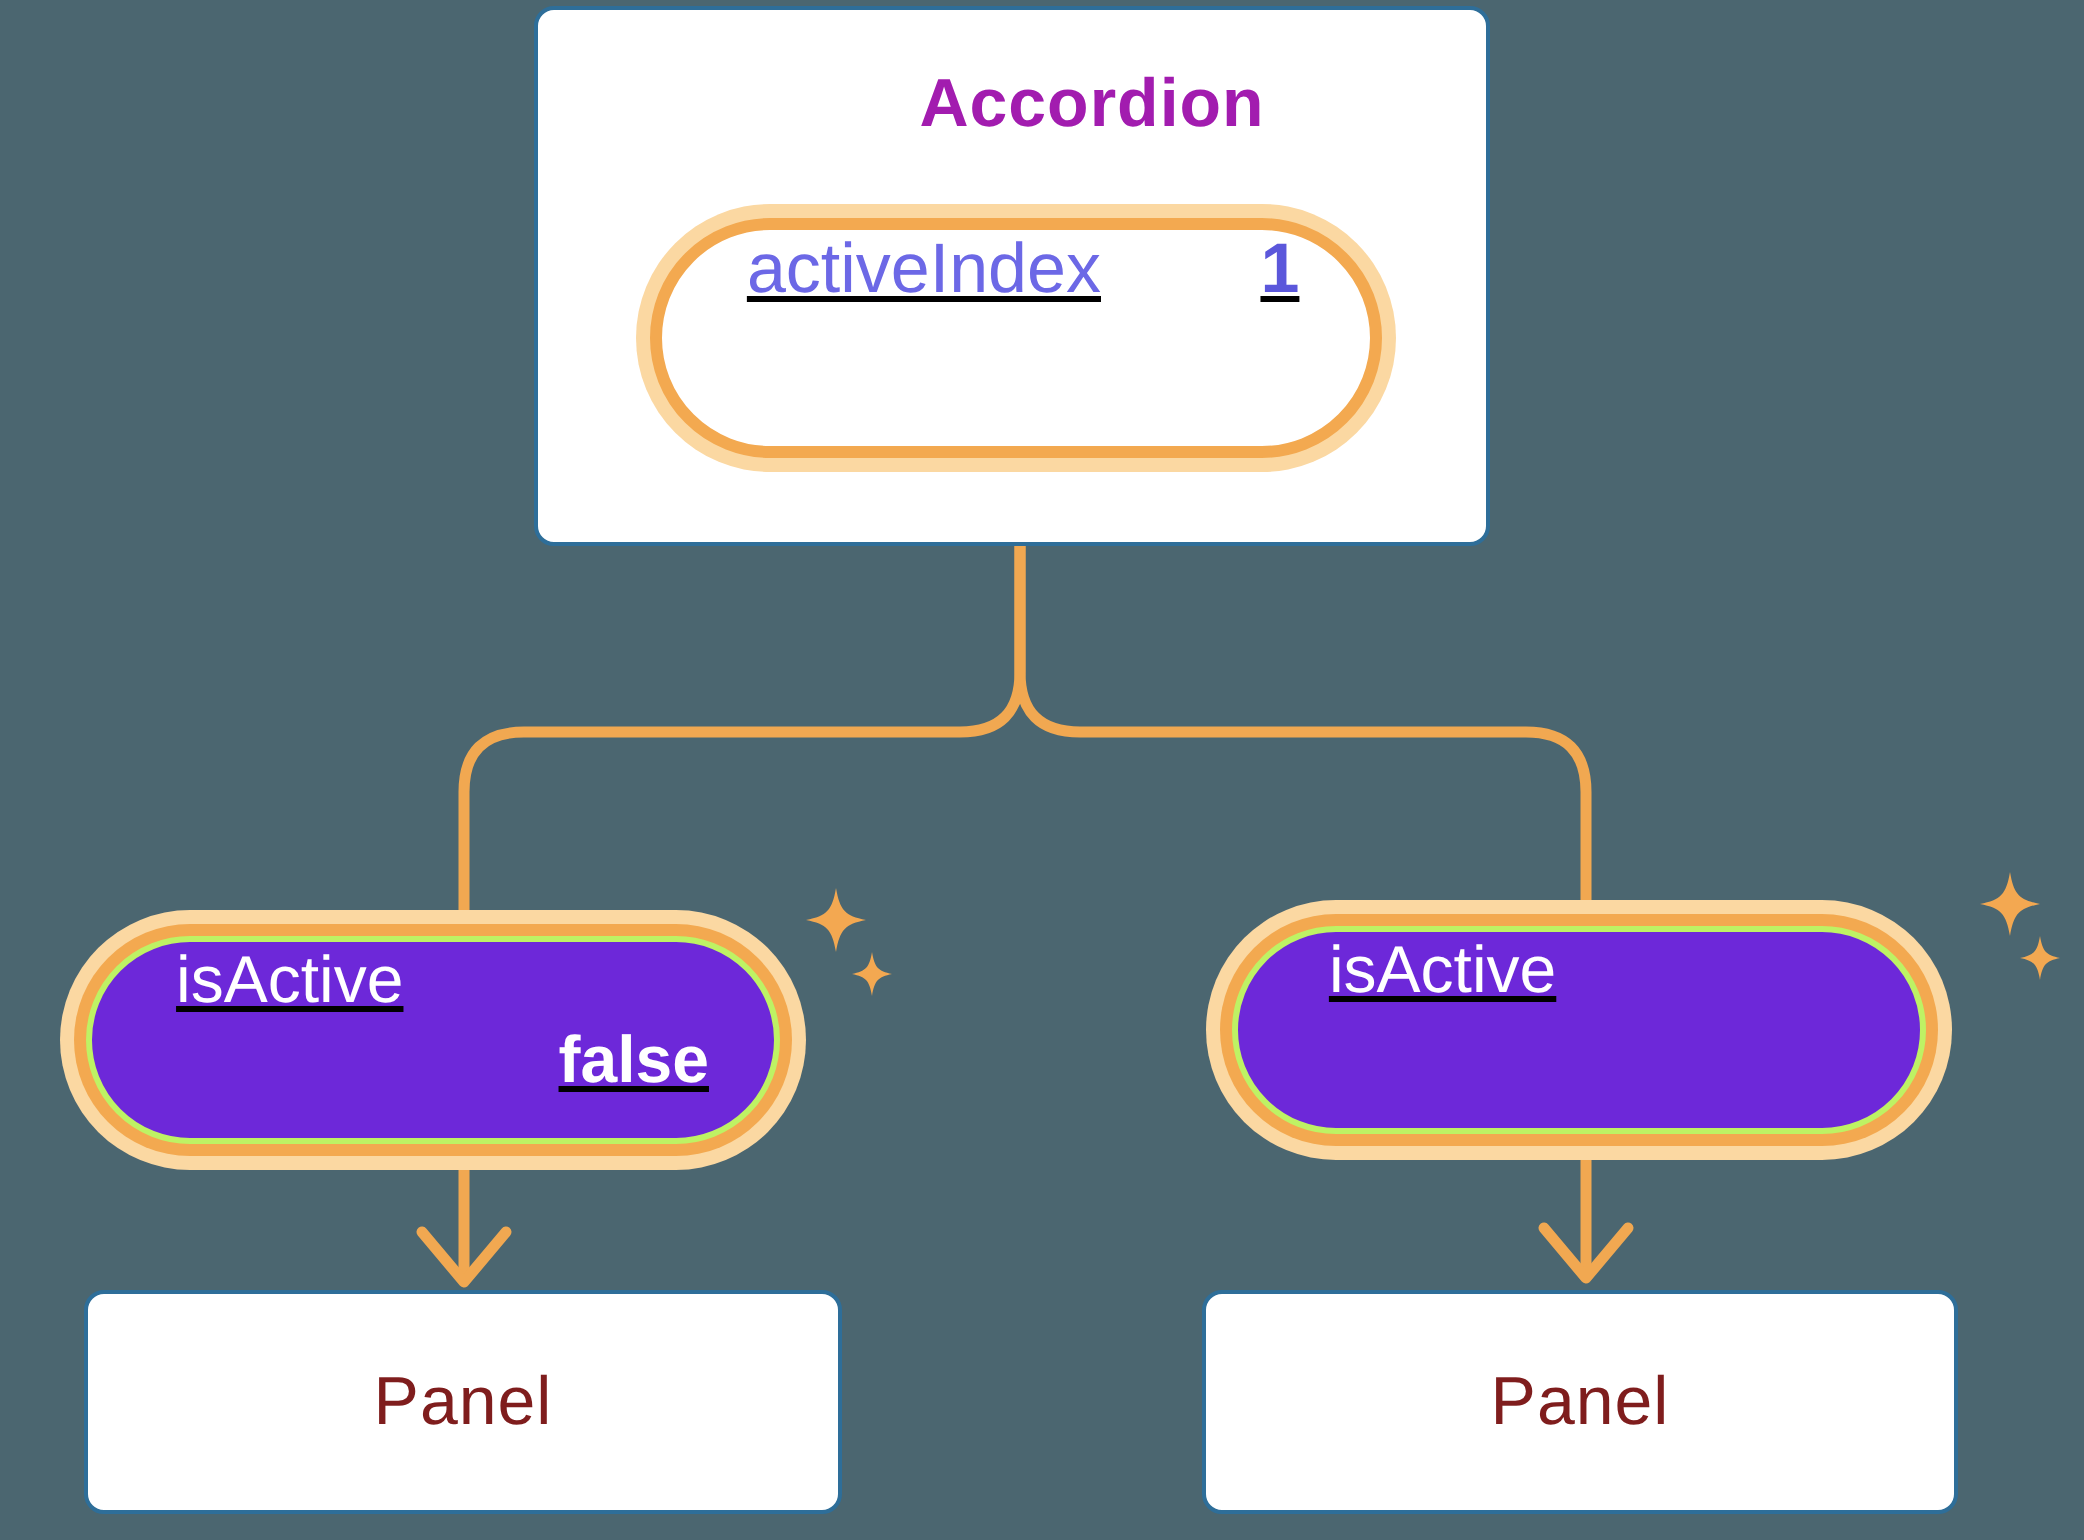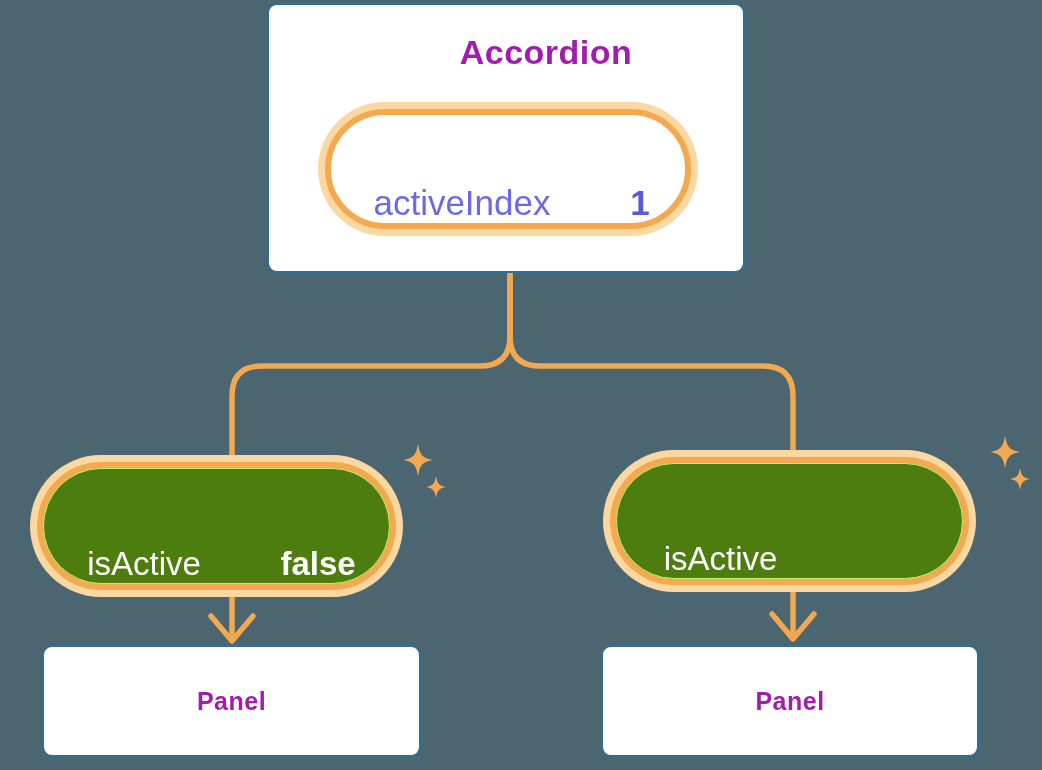--- a/index.html
+++ b/index.html
@@ -25,53 +25,54 @@
   .accordion-card{left:267px;top:3px;width:478px;height:270px;}
   .card-title{
     position:absolute;left:0;top:28px;width:100%;
     text-align:center;
     font-size:34px;font-weight:600;color:#a21caf;
     letter-spacing:0.5px;
     margin-left:40px;
   }
   .pill{
     position:absolute;
-    display:flex;align-items:flex-end;
+    display:flex;align-items:flex-start;
     border-radius:999px;
     box-sizing:border-box;
     z-index:2;
+    text-decoration:underline;
   }
   .state-pill{
     left:56px;top:104px;width:366px;height:120px;
     background:#ffffff;
     border:6px solid #F3A950;
     box-shadow:0 0 0 7px #FBD8A2;
   }
   .pill-section{
     display:flex;align-items:center;justify-content:center;
   }
   .state-pill .pill-label{flex:0 0 74%;font-size:35px;font-weight:400;color:#6C68E6;}
   .state-pill .pill-divider{width:2px;background:#F3A950;}
   .state-pill .pill-value{flex:1;font-size:35px;font-weight:700;color:#5B57DB;}
   .prop-pill{
-    width:347px;height:116px;
-    background:#4d7c0f;
-    border:1px solid #bef264;
+    width:347px;height:104px;
+    background:#6d28d9;
+    border:3px solid #bef264;
     box-shadow:0 0 0 6px #F3A950, 0 0 0 13px #FBD8A2;
   }
   .prop-pill-left{left:43px;top:468px;}
   .prop-pill-right{left:616px;top:463px;}
   .prop-pill .pill-label{font-size:33px;font-weight:400;color:#ffffff;}
   .prop-pill-left .pill-label{flex:0 0 58%;}
   .prop-pill-right .pill-label{flex:0 0 60%;}
   .prop-pill .pill-divider{width:3px;background:#ffffff;}
   .prop-pill .pill-value{flex:1;font-size:33px;font-weight:700;color:#ffffff;margin-top:40px;}
   .panel-card{
     display:flex;align-items:center;justify-content:center;
-    font-size:25px;font-weight:700;color:#a21caf;
+    font-size:34px;font-weight:400;color:#7f1d1d;
     letter-spacing:0.5px;
   }
   .panel-left{left:42px;top:645px;width:379px;height:112px;}
   .panel-right{left:601px;top:645px;width:378px;height:112px;}
 </style>
 </head>
 <body>
 
 <div class="canvas">
 

